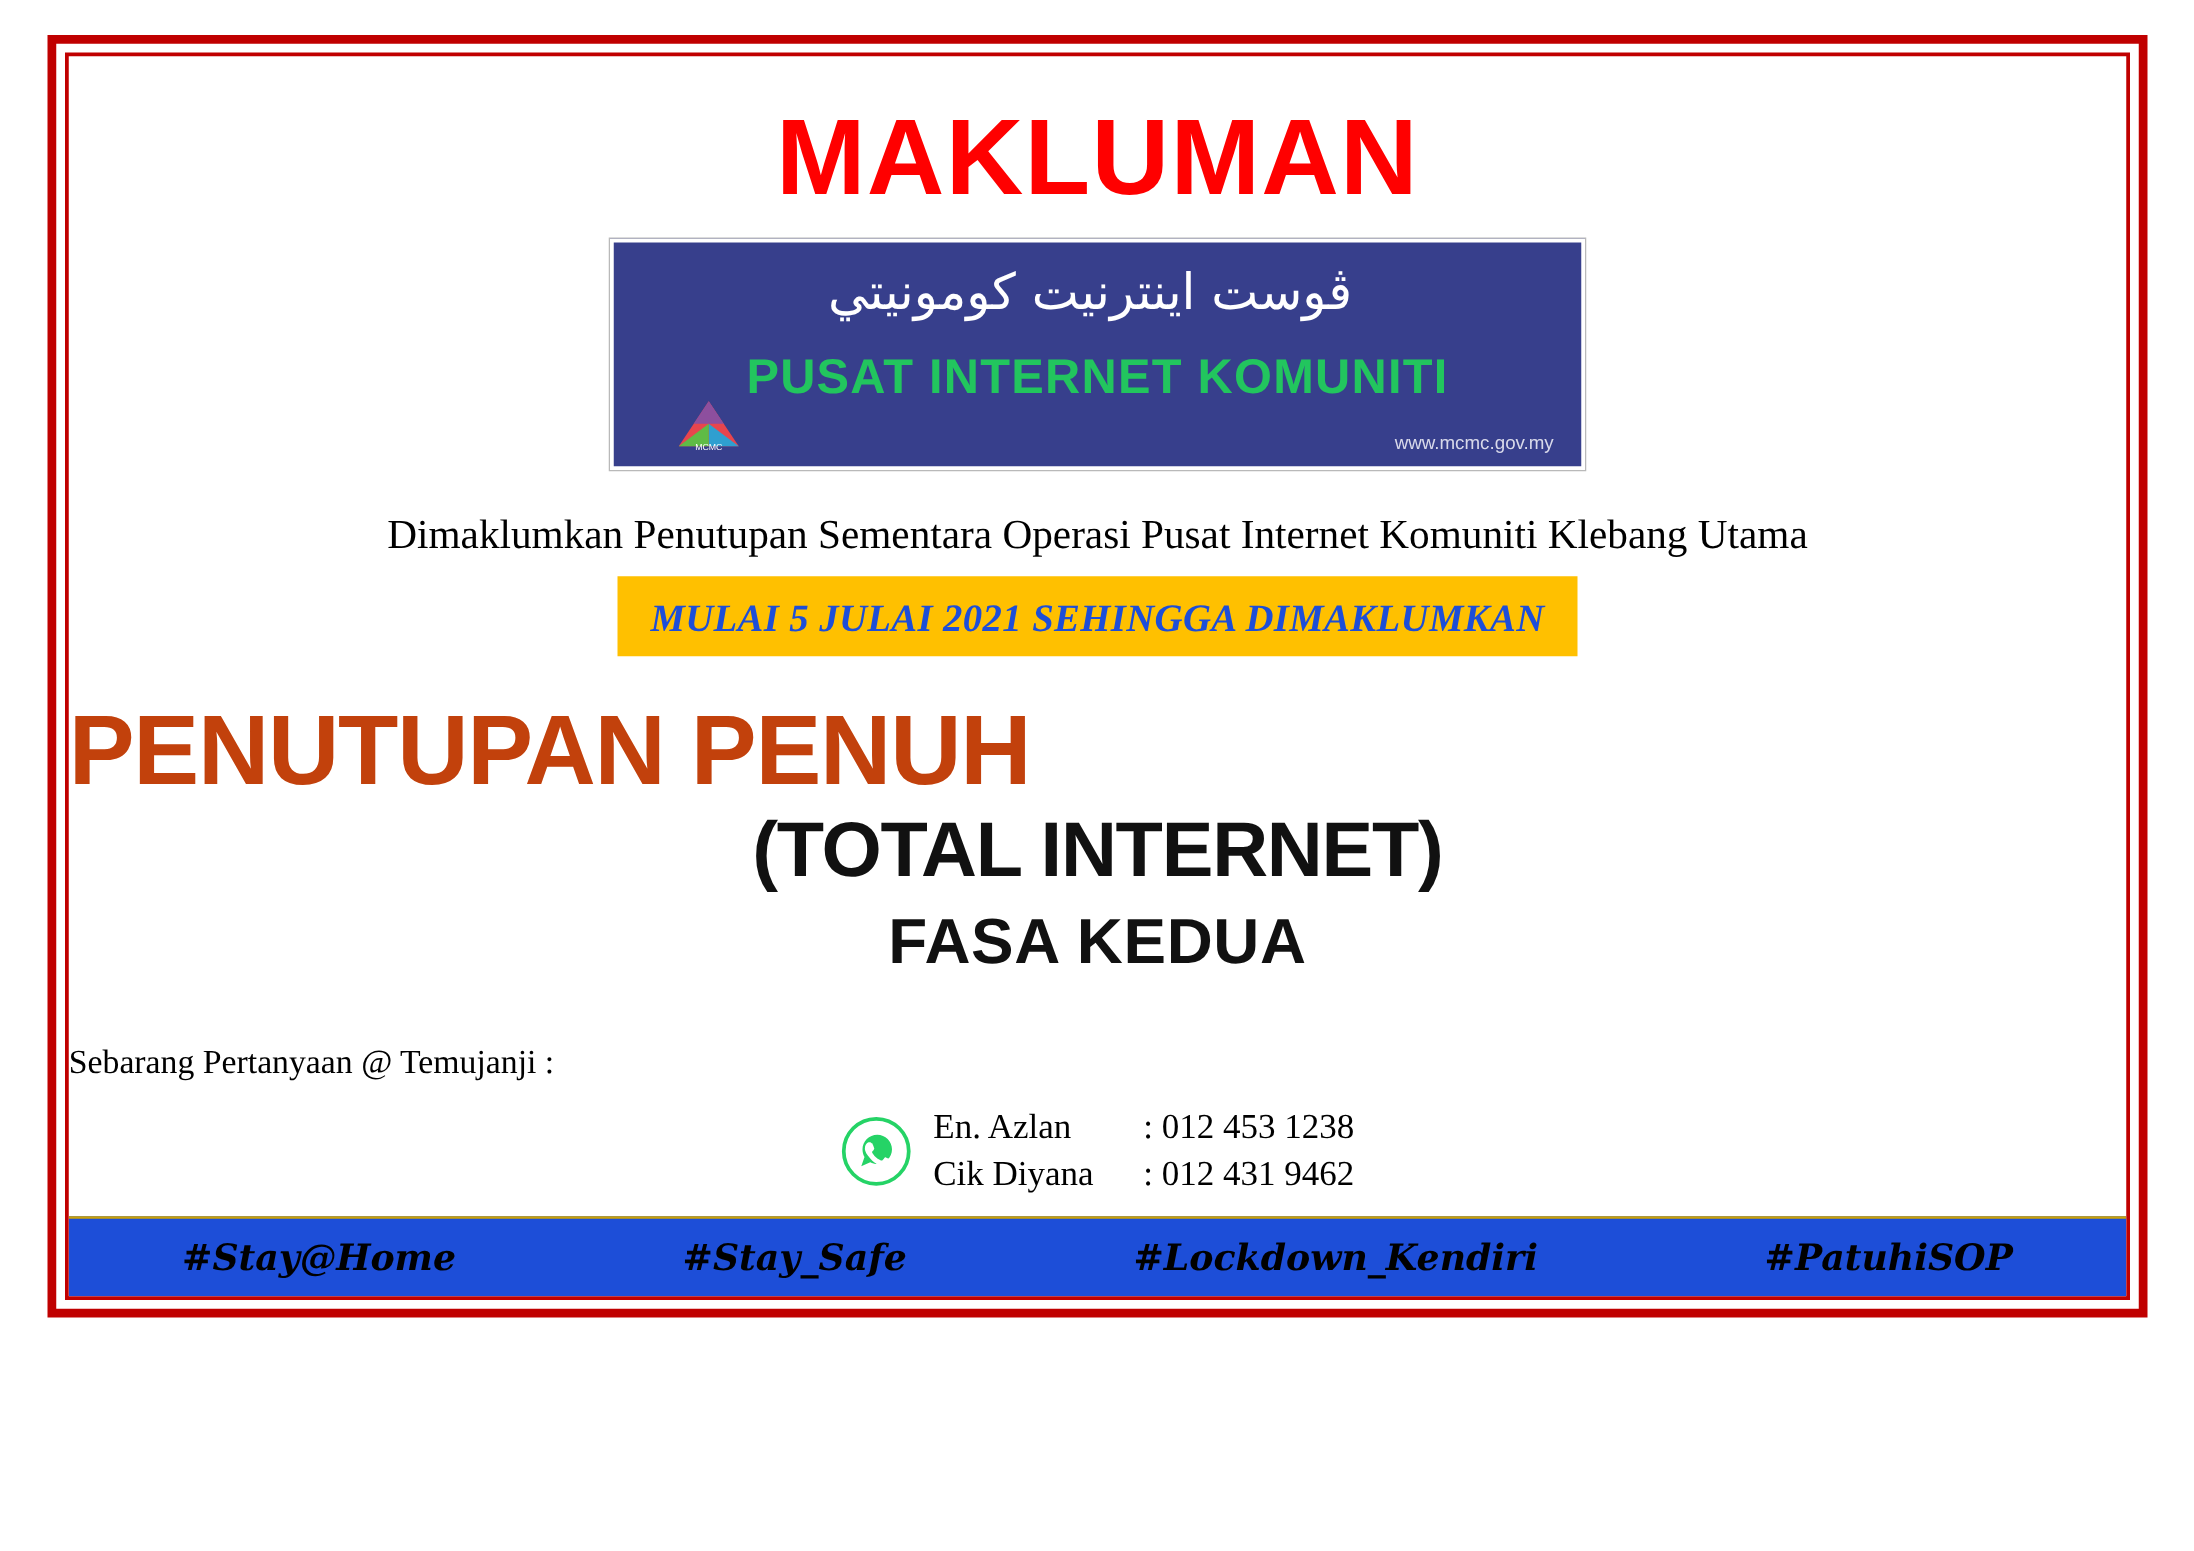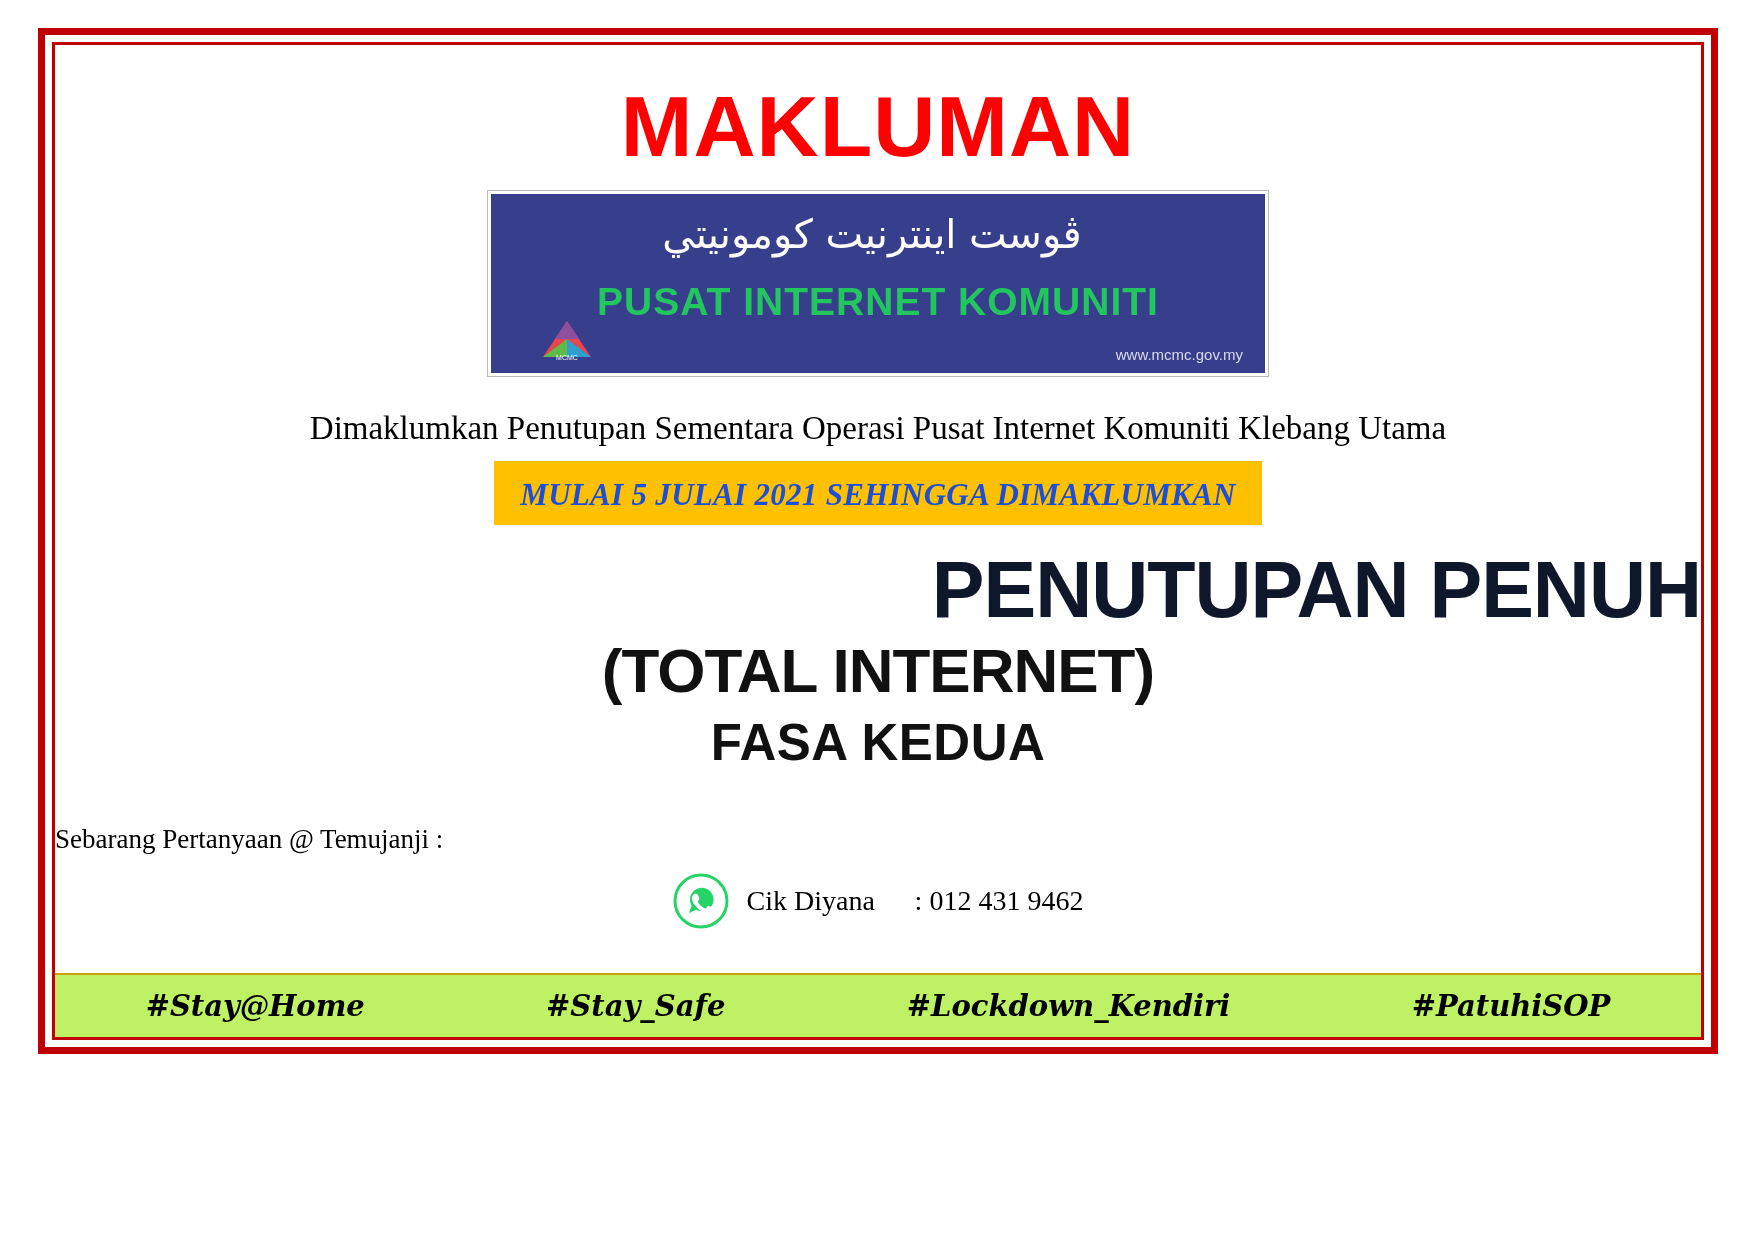--- a/index.html
+++ b/index.html
@@ -109,26 +109,26 @@
     background: #ffc000;
     color: #1d4ed8;
     font-family: Liberation Serif, serif;
     font-weight: bold;
     font-style: italic;
     font-size: 31px;
     padding: 16px 26px 12px 26px;
     letter-spacing: 0.3px;
   }
   .big-1 {
-    text-align: right;
+    text-align: left;
     font-family: "Liberation Sans", sans-serif;
     font-weight: bold;
     font-size: 79px;
-    color: #0f172a;
-    margin-top: 24px;
+    color: #c2410c;
+    margin-top: 34px;
     letter-spacing: -1px;
     line-height: 1.05;
   }
   .big-2 {
     text-align: center;
     font-family: "Liberation Sans", sans-serif;
     font-weight: bold;
     font-size: 62px;
     color: #111111;
     margin-top: 6px;
@@ -182,21 +182,21 @@
   }
   .contact-num {
     display: inline-block;
   }
   .footer {
     position: absolute;
     left: 0;
     right: 0;
     bottom: 0;
     height: 62px;
-    background: #bef264;
+    background: #1d4ed8;
     display: flex;
     align-items: center;
     justify-content: space-around;
     border-top: 2px solid #c9a10a;
   }
   .hashtag {
     font-family: "DejaVu Serif", serif;
     font-weight: bold;
     font-style: italic;
     font-size: 29px;
@@ -242,20 +242,24 @@
     <div class="contacts">
       <span class="wa-icon">
         <svg width="56" height="56" viewBox="0 0 56 56">
           <circle cx="28" cy="28" r="26" fill="#ffffff" stroke="#25d366" stroke-width="3"></circle>
           <path d="M16 40 L18.6 32.6 C17.5 30.7 17 28.6 17 26.4 C17 19.9 22.3 14.7 28.8 14.7 C35.3 14.7 40.6 19.9 40.6 26.4 C40.6 32.9 35.3 38.1 28.8 38.1 C26.8 38.1 24.9 37.6 23.2 36.7 Z" fill="#25d366"></path>
           <path d="M24.2 21.6 c-0.4-0.9-0.8-0.9-1.1-0.9 l-1 0 c-0.3 0-0.9 0.1-1.4 0.7 c-0.5 0.6-1.8 1.8-1.8 4.3 c0 2.5 1.9 5 2.1 5.3 c0.3 0.3 3.6 5.8 9 7.9 c4.5 1.7 5.4 1.4 6.4 1.3 c1-0.1 3.1-1.3 3.6-2.5 c0.4-1.2 0.4-2.3 0.3-2.5 c-0.1-0.2-0.4-0.3-0.9-0.6 c-0.5-0.3-3.1-1.5-3.6-1.7 c-0.5-0.2-0.8-0.3-1.2 0.3 c-0.4 0.6-1.3 1.7-1.6 2 c-0.3 0.3-0.6 0.4-1.1 0.1 c-0.5-0.3-2.2-0.8-4.2-2.6 c-1.6-1.4-2.6-3.1-2.9-3.6 c-0.3-0.5 0-0.8 0.2-1.1 c0.2-0.3 0.5-0.6 0.8-0.9 c0.3-0.3 0.3-0.5 0.5-0.9 c0.2-0.3 0.1-0.6 0-0.9 c-0.1-0.3-1.1-2.8-1.5-3.7 Z" fill="#ffffff"></path>
         </svg>
       </span>
       <div class="contact-list">
         <div class="contact-row">
+          <span class="contact-name">En. Azlan</span>
+          <span class="contact-num">: 012 453 1238</span>
+        </div>
+        <div class="contact-row">
           <span class="contact-name">Cik Diyana</span>
           <span class="contact-num">: 012 431 9462</span>
         </div>
       </div>
     </div>
 
     <div class="footer">
       <span class="hashtag">#Stay@Home</span>
       <span class="hashtag">#Stay_Safe</span>
       <span class="hashtag">#Lockdown_Kendiri</span>

